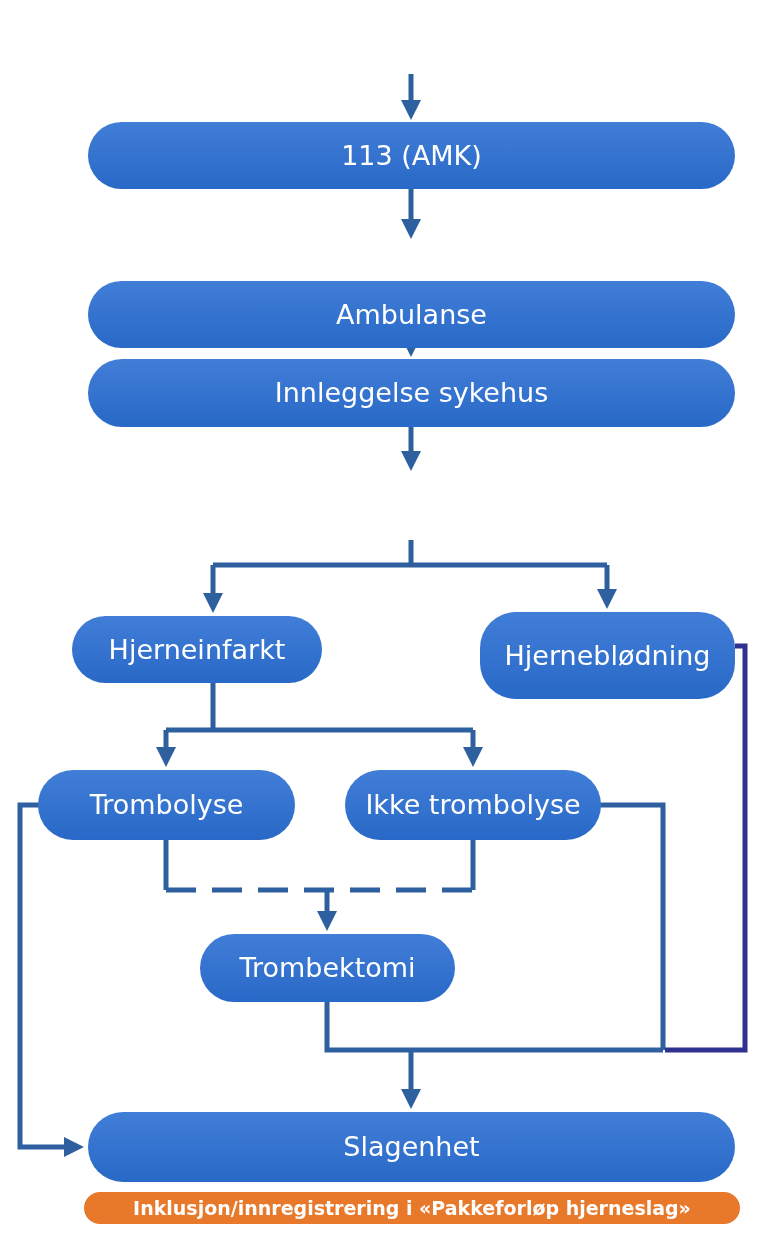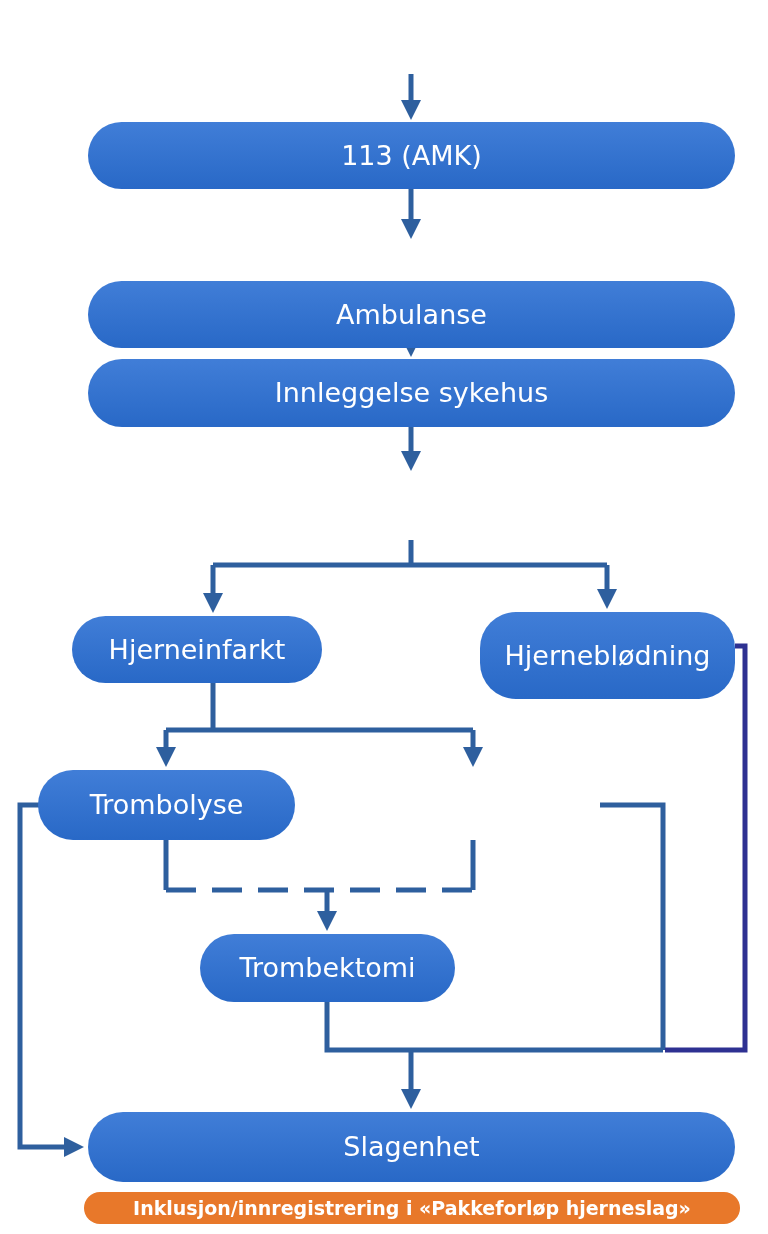--- a/index.html
+++ b/index.html
@@ -109,20 +109,23 @@
   </div>
 
   <div class="node" style="left:480px; top:612px; width:255px; height:87px;">
     <span>Hjerneblødning</span>
   </div>
 
   <div class="node" style="left:38px; top:770px; width:257px; height:70px;">
     <span>Trombolyse</span>
   </div>
 
+  <div class="node" style="left:345px; top:770px; width:256px; height:70px;">
+    <span>Ikke trombolyse</span>
+  </div>
 
   <div class="node" style="left:200px; top:934px; width:255px; height:68px;">
     <span>Trombektomi</span>
   </div>
 
   <div class="node" style="left:88px; top:1112px; width:647px; height:70px;">
     <span>Slagenhet</span>
   </div>
 
   <div class="banner" style="left:84px; top:1192px; width:656px; height:32px;">

